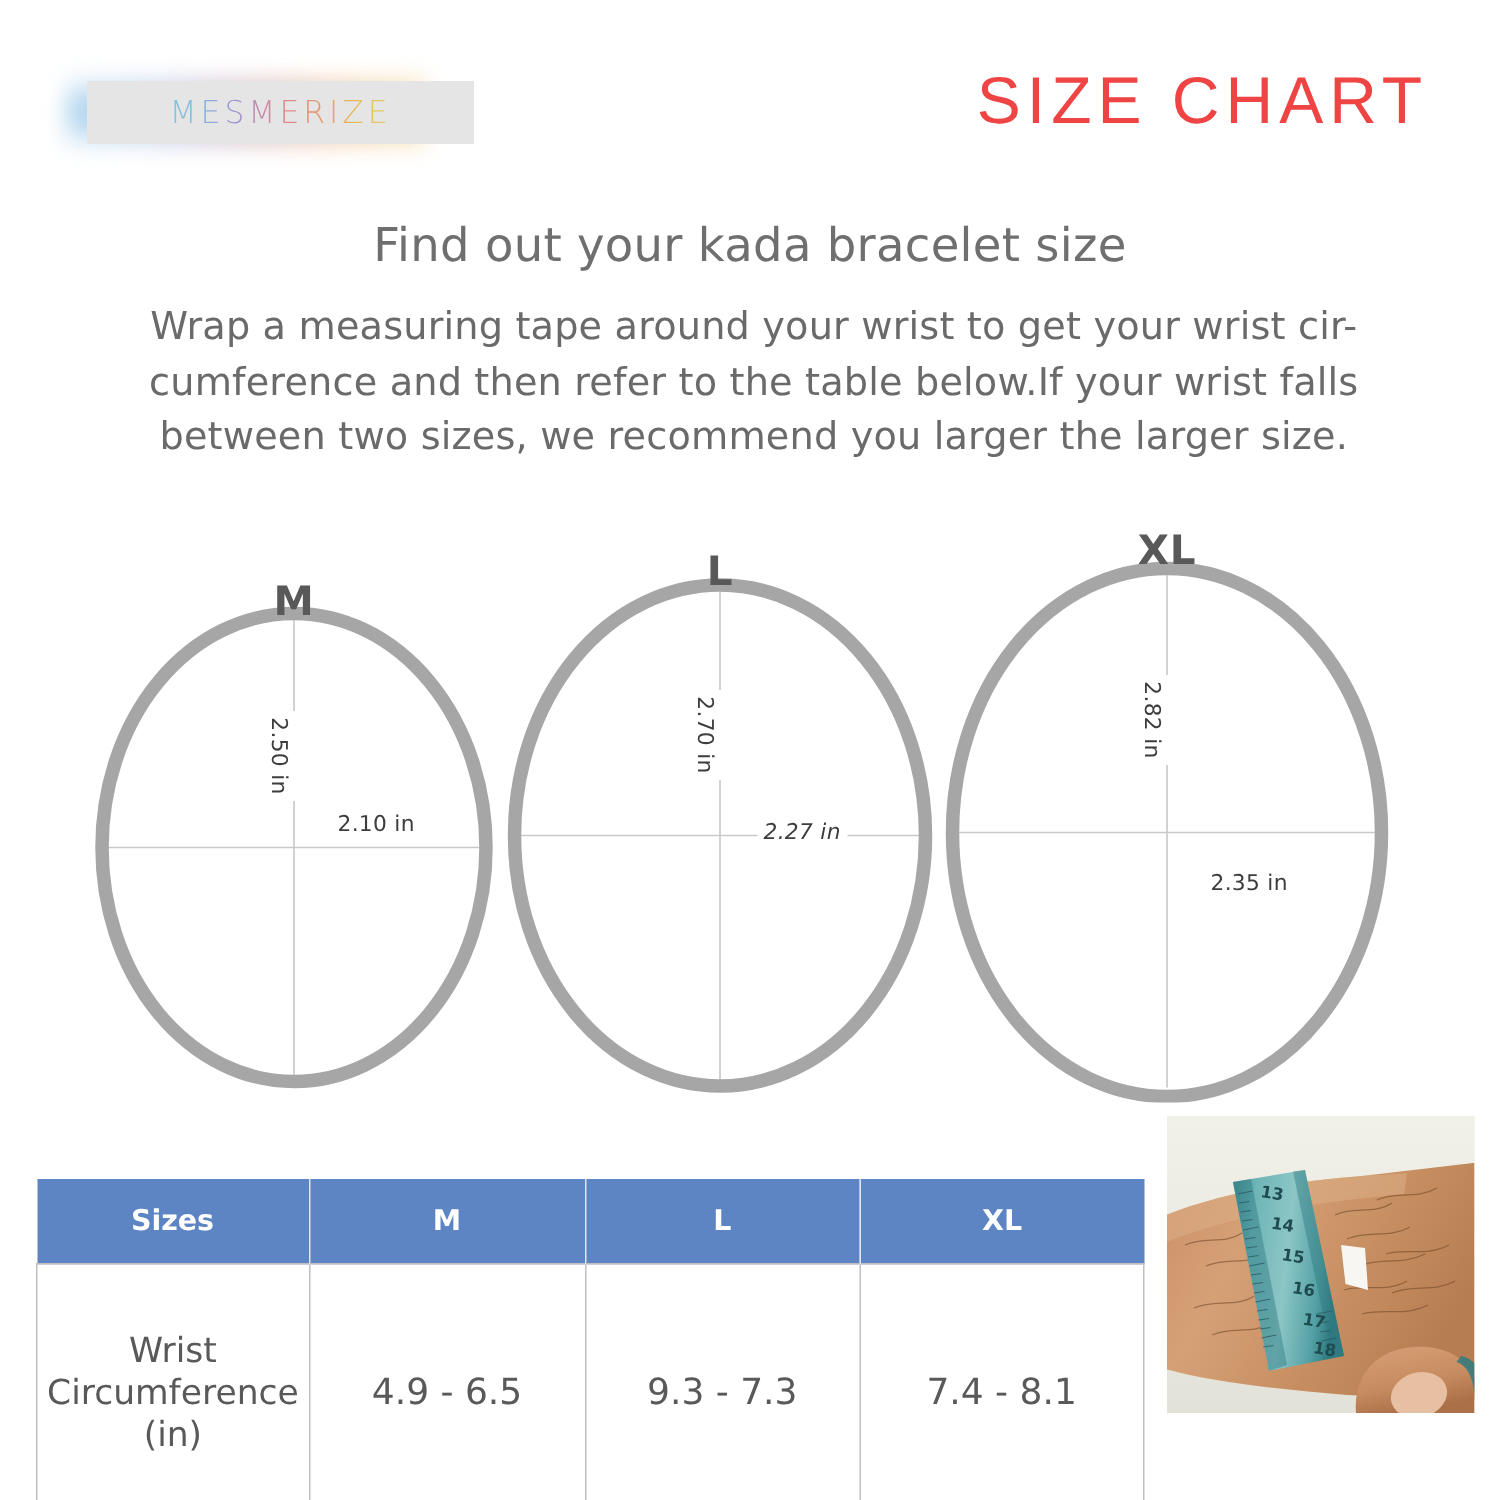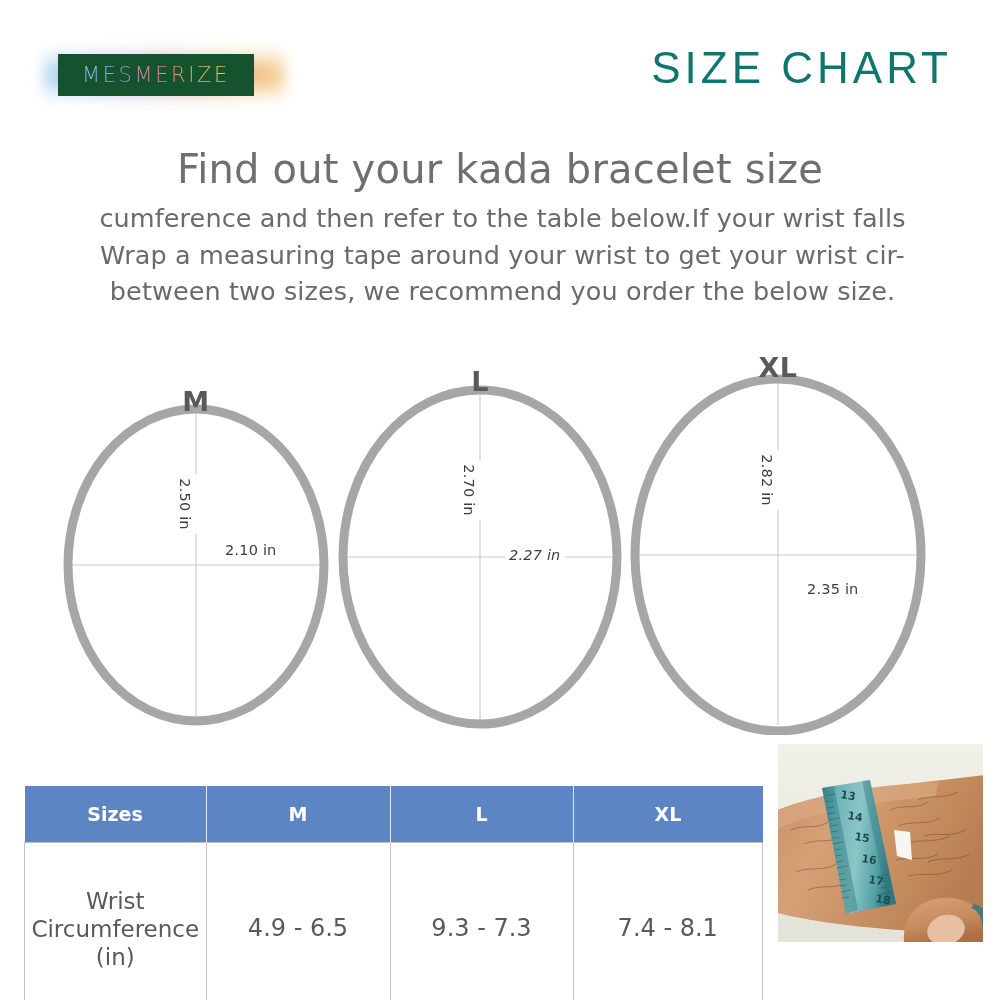--- a/index.html
+++ b/index.html
@@ -42,23 +42,23 @@
       radial-gradient(ellipse at 33% 50%, rgba(150,130,220,0.45) 0%, rgba(150,130,220,0) 62%),
       radial-gradient(ellipse at 55% 50%, rgba(235,120,130,0.45) 0%, rgba(235,120,130,0) 62%),
       radial-gradient(ellipse at 78% 50%, rgba(240,160,90,0.45) 0%, rgba(240,160,90,0) 62%),
       radial-gradient(ellipse at 97% 50%, rgba(235,205,80,0.55) 0%, rgba(235,205,80,0) 62%);
     filter: blur(7px);
   }
   .logo-plate {
     position: absolute;
     left: 14px;
     top: 10px;
-    width: 196px;
+    width: 258px;
     height: 42px;
-    background: #14532d;
+    background: #e5e5e5;
     display: flex;
     align-items: center;
     justify-content: center;
   }
   .logo-text {
     font-family: "DejaVu Sans", "Liberation Sans", sans-serif;
     font-size: 21px;
     font-weight: 300;
     letter-spacing: 2.6px;
     white-space: nowrap;
@@ -80,34 +80,34 @@
   }
 
   
   .size-chart-title {
     position: absolute;
     right: 48px;
     top: 46px;
     font-size: 44px;
     font-weight: 300;
     letter-spacing: 4px;
-    color: #0f766e;
+    color: #ef4444;
     line-height: 1;
     white-space: nowrap;
     font-family: "Liberation Sans", sans-serif;
   }
 
   
   .headline {
     position: absolute;
     left: 0;
     top: 146px;
     width: 1000px;
     text-align: center;
-    font-size: 40px;
+    font-size: 31px;
     font-weight: 400;
     color: #6f6f6f;
     letter-spacing: 0.2px;
   }
   .body-copy {
     position: absolute;
     left: 50px;
     top: 200px;
     width: 905px;
     text-align: center;
@@ -215,23 +215,23 @@
     <div class="logo-plate">
       <span class="logo-text">MESMERIZE</span>
     </div>
   </div>
 
   <div class="size-chart-title">SIZE CHART</div>
 
   <div class="headline">Find out your kada bracelet size</div>
 
   <div class="body-copy">
+    <span class="bline">Wrap a measuring tape around your wrist to get your wrist cir-</span>
     <span class="bline">cumference and then refer to the table below.If your wrist falls</span>
-    <span class="bline">Wrap a measuring tape around your wrist to get your wrist cir-</span>
-    <span class="bline">between two sizes, we recommend you order the below size.</span>
+    <span class="bline">between two sizes, we recommend you larger the larger size.</span>
   </div>
 
   <div class="ovals">
 
     <div class="oval-fig" style="left:58px; top:40px; width:275px; height:340px;">
       <svg width="275" height="340" viewBox="0 0 275 340">
         <line x1="138" y1="18" x2="138" y2="330" stroke="#c9c9c9" stroke-width="1.1"></line>
         <line x1="6" y1="175" x2="268" y2="175" stroke="#c9c9c9" stroke-width="1.1"></line>
         <ellipse cx="138" cy="175" rx="128" ry="156" fill="none" stroke="#a6a6a6" stroke-width="9"></ellipse>
       </svg>

